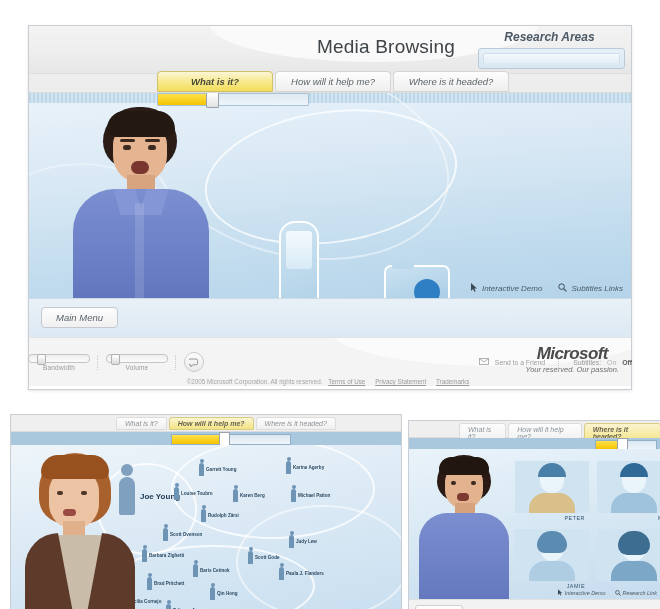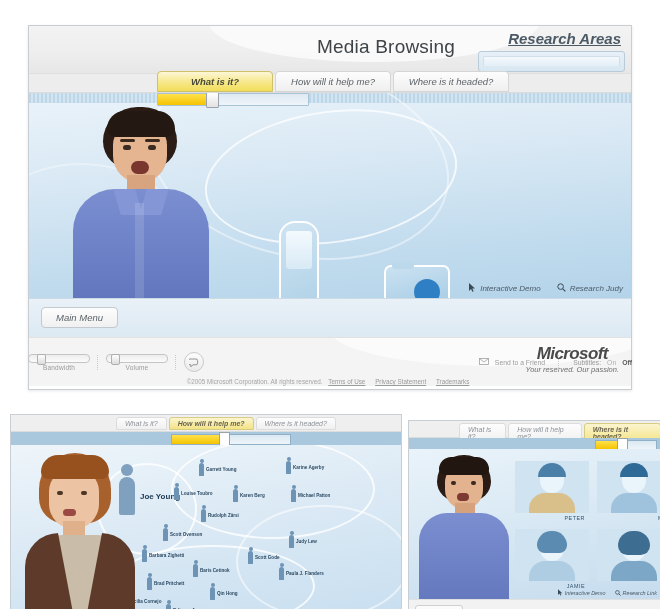--- a/index.html
+++ b/index.html
@@ -14,22 +14,22 @@
   .hdr{position:relative;height:47px;
        background:linear-gradient(180deg,#f3f3f3 0%,#eeeeee 55%,#e7e7e7 100%);
        border-bottom:1px solid #dfdfdf;overflow:hidden;}
   .hdr .swoosh{position:absolute;left:180px;top:-42px;width:330px;height:78px;
        border-radius:50%;background:#fafafa;opacity:.95;}
   .title{position:absolute;right:176px;top:10px;font-size:19px;color:#3f4448;
          letter-spacing:.2px;font-family:"Liberation Sans",sans-serif;text-align:center;}
 
   
   .ra{position:absolute;right:6px;top:4px;width:147px;}
-  .ra-title{text-align:right;font-size:15px;font-style:italic;font-weight:bold;
-            color:#4c5a66;padding-right:4px;padding-bottom:4px;text-decoration:underline;}
+  .ra-title{text-align:center;font-size:12px;font-style:italic;font-weight:bold;
+            color:#4c5a66;padding-right:4px;padding-bottom:4px;}
   .ra-box{border:1px solid #b9cbd8;border-radius:3px;padding:4px 4px 5px 4px;
           background:linear-gradient(180deg,#e7f0f7 0%,#d8e7f2 100%);}
   .ra-cap{height:9px;border:1px solid #cfdfeb;border-bottom:none;border-radius:2px 2px 0 0;
           background:linear-gradient(180deg,#f4f9fc,#e3eef6);}
   .ra-item{font-size:7.3px;color:#2a4f6d;text-align:center;padding:4px 2px;
            border:1px solid #cfdfeb;border-top:none;letter-spacing:.35px;
            background:linear-gradient(180deg,#fbfdfe 0%,#eaf3f9 60%,#dfeaf3 100%);}
 
   
   .tabrow{position:relative;height:18px;background:#ededed;border-bottom:1px solid #dcdcdc;}
@@ -268,21 +268,21 @@
           </span>
           <span>Interactive Demo</span>
         </div>
         <div class="vlink">
           <span>
             <svg width="9" height="9" viewBox="0 0 9 9">
                 <circle cx="3.6" cy="3.6" r="2.8" fill="none" stroke="#3c4a56" stroke-width="1"></circle>
                 <line x1="5.8" y1="5.8" x2="8.4" y2="8.4" stroke="#3c4a56" stroke-width="1.2"></line>
               </svg>
           </span>
-          <span>Research Judy</span>
+          <span>Subtitles Links</span>
         </div>
       </div>
     </div>
 
     <div class="menustrip">
       <div class="mainmenu">Main Menu</div>
     </div>
 
     <div class="logobar">
       <div class="lswoosh"></div>

